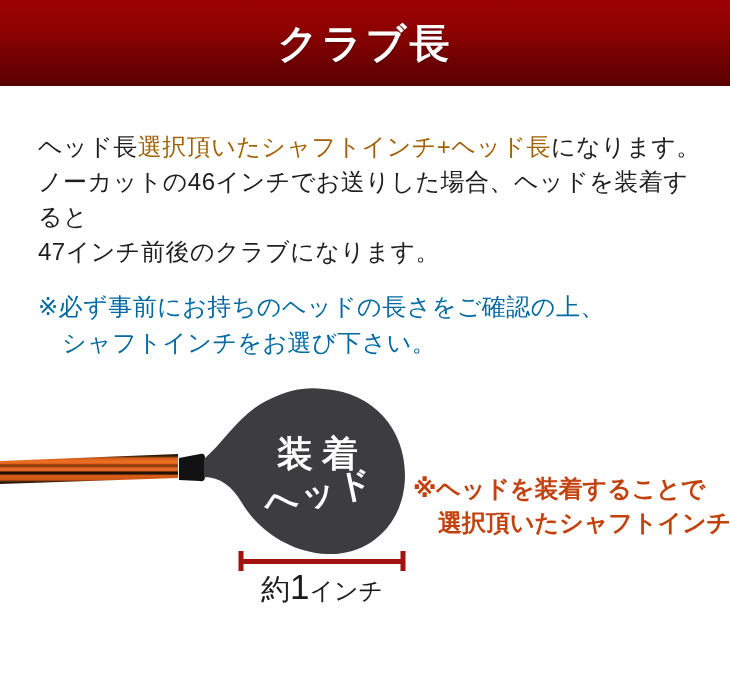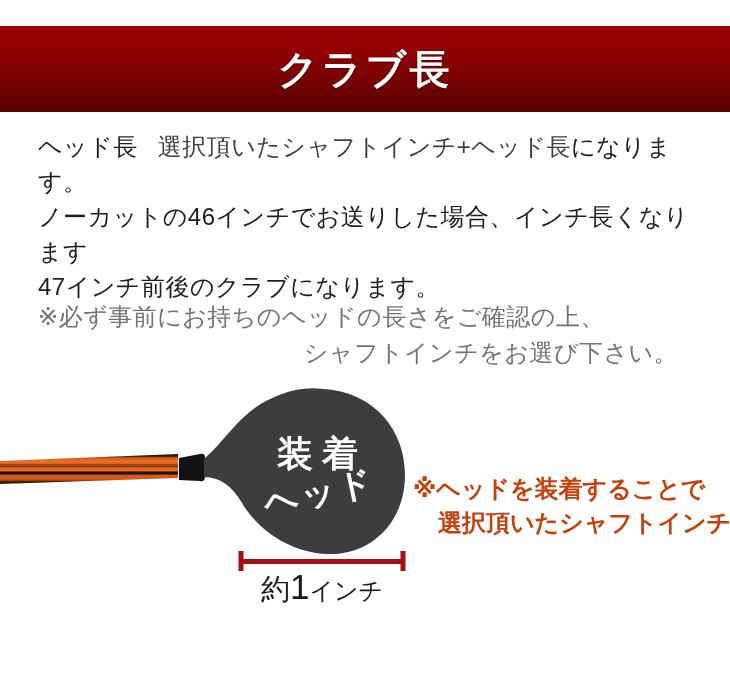--- a/index.html
+++ b/index.html
@@ -5,40 +5,40 @@
   html,body{margin:0;padding:0;background:#fff;}
   .canvas{
     position:relative;width:730px;height:680px;background:#ffffff;
     font-family:"Liberation Sans","DejaVu Sans",sans-serif;
     overflow:hidden;
   }
   
   .header{
     position:absolute;left:0;top:0;width:730px;height:86px;
     background:linear-gradient(to bottom,#9b0101 0%,#8e0202 35%,#700101 70%,#5a0000 100%);
-    display:flex;align-items:center;justify-content:center;margin-top:26px;
+    display:flex;align-items:center;justify-content:center;
   }
   .header-title{
     color:#ffffff;font-size:40px;font-weight:bold;letter-spacing:3px;
     text-shadow:0 1px 2px rgba(0,0,0,.35);
   }
   
   .intro{
     position:absolute;left:38px;top:129px;width:670px;
     font-size:24px;line-height:35px;color:#1e1e1e;
     font-weight:500;letter-spacing:.5px;
   }
-  .intro .red{color:#404040;margin-left:20px;}
+  .intro .red{color:#a16207;}
   
   .caution{
-    position:absolute;left:38px;top:299px;width:640px;
-    font-size:24px;line-height:36px;color:#737373;
+    position:absolute;left:38px;top:289px;width:640px;
+    font-size:24px;line-height:36px;color:#0369a1;
     font-weight:500;letter-spacing:.5px;
   }
-  .caution .indent{padding-left:24px;text-align:right;}
+  .caution .indent{padding-left:24px;}
   
   .illus{position:absolute;left:0;top:380px;width:730px;height:240px;}
   .head-t1{
     fill:#ffffff;font-size:36px;font-weight:600;letter-spacing:9px;
     font-family:"Liberation Sans","DejaVu Sans",sans-serif;
   }
   .head-t2{
     fill:#ffffff;font-size:34px;font-weight:600;letter-spacing:3px;
     font-family:"Liberation Sans","DejaVu Sans",sans-serif;
   }
@@ -64,21 +64,21 @@
 <body>
 
 <div class="canvas">
 
   <div class="header">
     <span class="header-title">クラブ長</span>
   </div>
 
   <div class="intro">
     <div><span>ヘッド長</span><span class="red">選択頂いたシャフトインチ+ヘッド長</span><span>になります。</span></div>
-    <div>ノーカットの46インチでお送りした場合、インチ長くなります</div>
+    <div>ノーカットの46インチでお送りした場合、ヘッドを装着すると</div>
     <div>47インチ前後のクラブになります。</div>
   </div>
 
   <div class="caution">
     <div>※必ず事前にお持ちのヘッドの長さをご確認の上、</div>
     <div class="indent">シャフトインチをお選び下さい。</div>
   </div>
 
   <svg class="illus" viewBox="0 380 730 240" aria-hidden="true">
     <defs>

